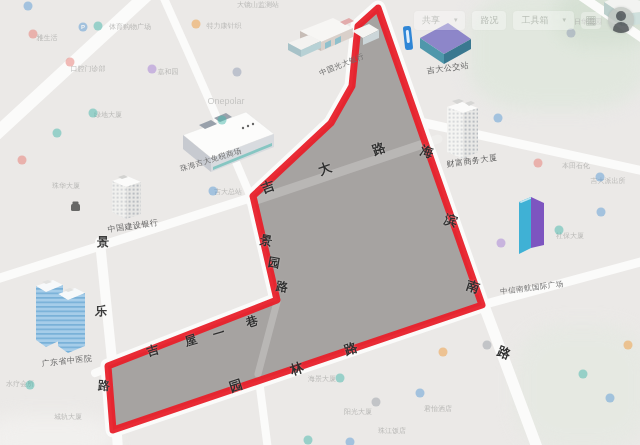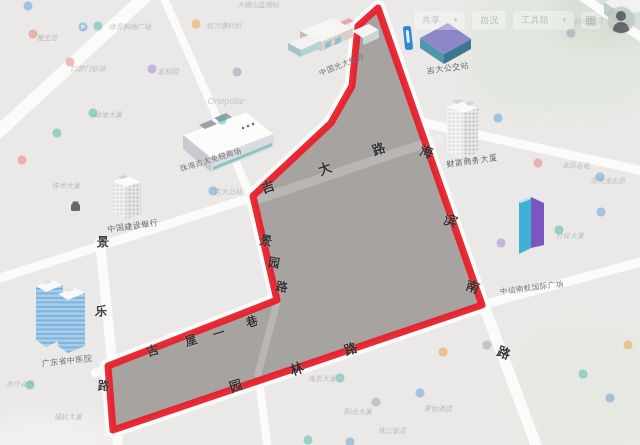--- a/index.html
+++ b/index.html
@@ -7,21 +7,21 @@
           font-family:"Liberation Sans",sans-serif;}
   .wash{position:absolute;filter:blur(9px);border-radius:35%;}
   .layer{position:absolute;left:0;top:0;width:640px;height:445px;}
   svg.layer{pointer-events:none;}
   .street-char{position:absolute;font-weight:700;color:#2f2f2f;white-space:nowrap;
       transform:translate(-50%,-50%) rotate(var(--r,0deg));
       text-shadow:0 0 2px rgba(255,255,255,.4);}
   .poi-label{position:absolute;white-space:nowrap;letter-spacing:.5px;font-weight:400;
       transform:translate(-50%,-50%) rotate(var(--r,0deg));}
   .faint-label{position:absolute;white-space:nowrap;color:#a9a9a7;opacity:.75;
-      transform:translate(-50%,-50%);font-style:italic;}
+      transform:translate(-50%,-50%);}
   .map-icon{position:absolute;width:9px;height:9px;border-radius:50%;opacity:.5;
       transform:translate(-50%,-50%);color:#fff;font-size:6px;line-height:9px;
       text-align:center;font-weight:700;}
   
   #toolbar{position:absolute;top:7px;right:6px;display:flex;align-items:center;gap:7px;}
   .tb-group{display:flex;align-items:center;gap:7px;opacity:.35;}
   .tb-btn{background:rgba(255,255,255,.92);border-radius:4px;padding:3px 8px;font-size:9px;
       color:#70756f;display:flex;align-items:center;gap:14px;box-shadow:0 0 3px rgba(0,0,0,.08);}
   .tb-caret{font-size:7px;color:#8a8f8a;}
   .tb-grid{background:rgba(255,255,255,.92);border-radius:4px;width:20px;height:17px;

